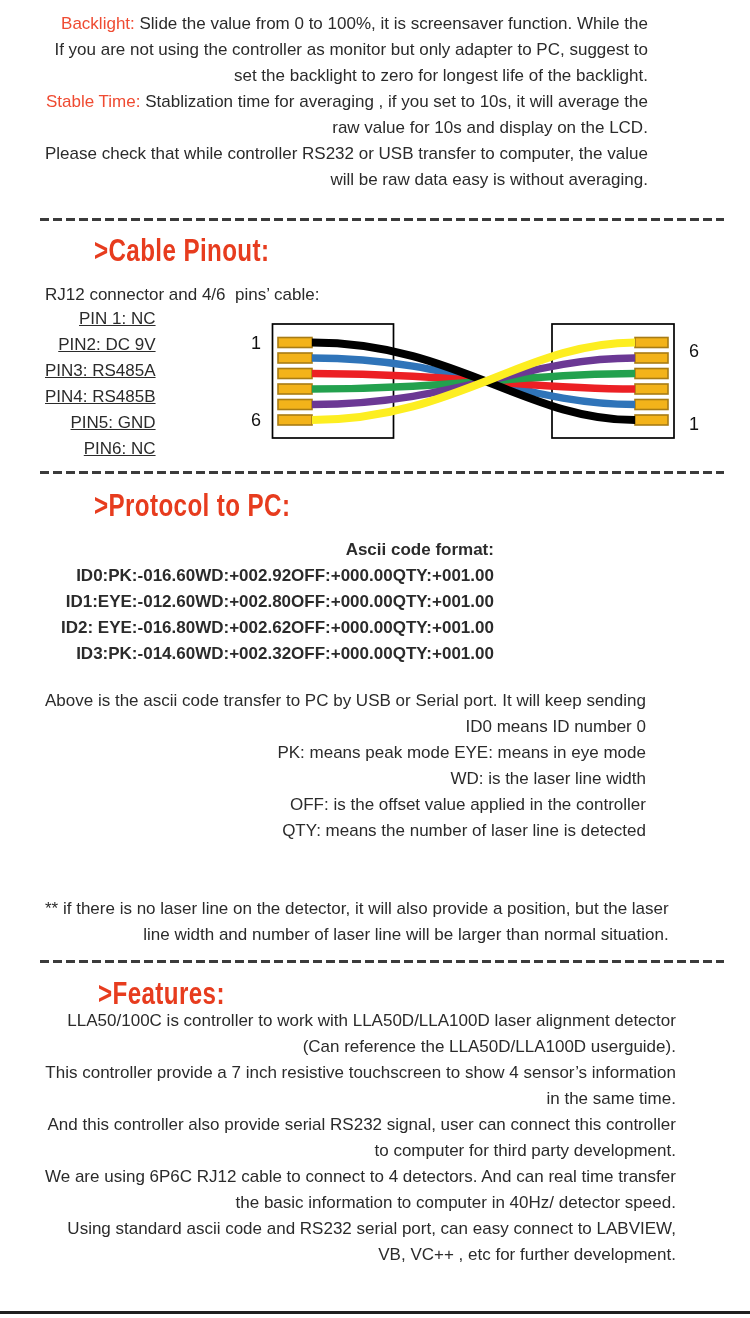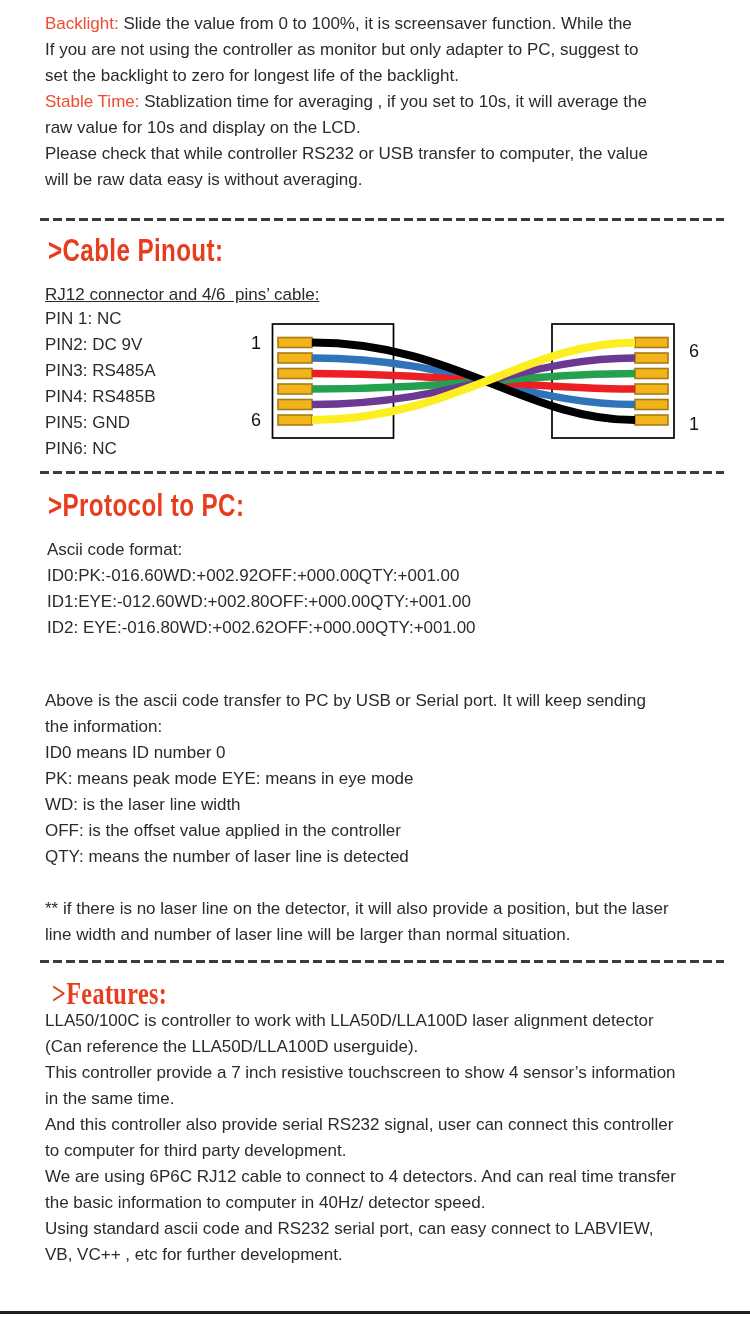--- a/index.html
+++ b/index.html
@@ -2,25 +2,25 @@
 <html><head>
 <meta charset="utf-8">
 <style>
   html,body{margin:0;padding:0;background:#ffffff;}
   .page{
     position:relative;width:750px;height:1318px;background:#ffffff;
     font-family:"Liberation Sans",sans-serif;font-size:17px;color:#2b2b2b;
     overflow:hidden;
   }
   .blk{position:absolute;}
-  .line{white-space:pre;line-height:26px;height:26px;}
+  .line{white-space:pre;line-height:26px;height:26px;text-align:right;}
   .kw{color:#ef4b32;}
   .sep{position:absolute;left:40px;width:684px;height:3px;
        background:repeating-linear-gradient(90deg,#3b3b3b 0 9px,transparent 9px 13px);}
-  .heading{position:absolute;font-weight:bold;font-size:31px;line-height:33px;color:#e73c1e;}
+  .heading{position:absolute;font-weight:bold;font-size:31px;line-height:33px;color:#e73c1e;margin-left:46px;}
   .heading .squeeze{display:inline-block;transform:scaleX(0.78);transform-origin:left center;letter-spacing:0.5px;}
   .bottomline{position:absolute;left:0;top:1311px;width:750px;height:3px;background:#1f1f1f;}
   .pad{stroke:#a87c14;stroke-width:1.6;}
   .conn{fill:#ffffff;stroke:#000000;stroke-width:1.7;}
   .wire{fill:none;stroke-linecap:butt;}
   .pinlabel{font-family:"Liberation Sans",sans-serif;font-size:18px;fill:#111111;}
 </style>
 </head>
 <body>
 
@@ -35,23 +35,23 @@
     <div class="line">Please check that while controller RS232 or USB transfer to computer, the value</div>
     <div class="line">will be raw data easy is without averaging.</div>
   </div>
 
   <div class="sep" style="top:218px;"></div>
 
   <div class="heading" style="left:48px;top:234px;">
     <span class="squeeze">&gt;Cable Pinout:</span>
   </div>
 
-  <div class="blk line" style="left:45px;top:282px;text-decoration:underline;">RJ12 connector and 4/6  pins’ cable:</div>
+  <div class="blk line" style="left:45px;top:282px;">RJ12 connector and 4/6  pins’ cable:</div>
 
-  <div class="blk" style="left:45px;top:306px;">
+  <div class="blk" style="left:45px;top:306px;text-decoration:underline;">
     <div class="line">PIN 1: NC</div>
     <div class="line">PIN2: DC 9V</div>
     <div class="line">PIN3: RS485A</div>
     <div class="line">PIN4: RS485B</div>
     <div class="line">PIN5: GND</div>
     <div class="line">PIN6: NC</div>
   </div>
 
   <svg class="blk" style="left:245px;top:315px;" width="462" height="136" viewBox="0 0 462 136">
 
@@ -84,45 +84,45 @@
     <text class="pinlabel" x="444" y="42">6</text>
     <text class="pinlabel" x="444" y="115">1</text>
   </svg>
 
   <div class="sep" style="top:471px;"></div>
 
   <div class="heading" style="left:48px;top:489px;">
     <span class="squeeze">&gt;Protocol to PC:</span>
   </div>
 
-  <div class="blk" style="left:47px;top:537px;">
+  <div class="blk" style="left:61px;top:537px;font-weight:bold;">
     <div class="line">Ascii code format:</div>
     <div class="line">ID0:PK:-016.60WD:+002.92OFF:+000.00QTY:+001.00</div>
     <div class="line">ID1:EYE:-012.60WD:+002.80OFF:+000.00QTY:+001.00</div>
     <div class="line">ID2: EYE:-016.80WD:+002.62OFF:+000.00QTY:+001.00</div>
+    <div class="line">ID3:PK:-014.60WD:+002.32OFF:+000.00QTY:+001.00</div>
   </div>
 
   <div class="blk" style="left:45px;top:688px;">
     <div class="line">Above is the ascii code transfer to PC by USB or Serial port. It will keep sending</div>
-    <div class="line">the information:</div>
     <div class="line">ID0 means ID number 0</div>
     <div class="line">PK: means peak mode EYE: means in eye mode</div>
     <div class="line">WD: is the laser line width</div>
     <div class="line">OFF: is the offset value applied in the controller</div>
     <div class="line">QTY: means the number of laser line is detected</div>
   </div>
 
   <div class="blk" style="left:45px;top:896px;">
     <div class="line">** if there is no laser line on the detector, it will also provide a position, but the laser</div>
     <div class="line">line width and number of laser line will be larger than normal situation.</div>
   </div>
 
   <div class="sep" style="top:960px;"></div>
 
-  <div class="heading" style="left:52px;top:977px;font-family:Liberation Serif, serif;">
+  <div class="heading" style="left:52px;top:977px;">
     <span class="squeeze">&gt;Features:</span>
   </div>
 
   <div class="blk" style="left:45px;top:1008px;">
     <div class="line">LLA50/100C is controller to work with LLA50D/LLA100D laser alignment detector</div>
     <div class="line">(Can reference the LLA50D/LLA100D userguide).</div>
     <div class="line">This controller provide a 7 inch resistive touchscreen to show 4 sensor’s information</div>
     <div class="line">in the same time.</div>
     <div class="line">And this controller also provide serial RS232 signal, user can connect this controller</div>
     <div class="line">to computer for third party development.</div>

